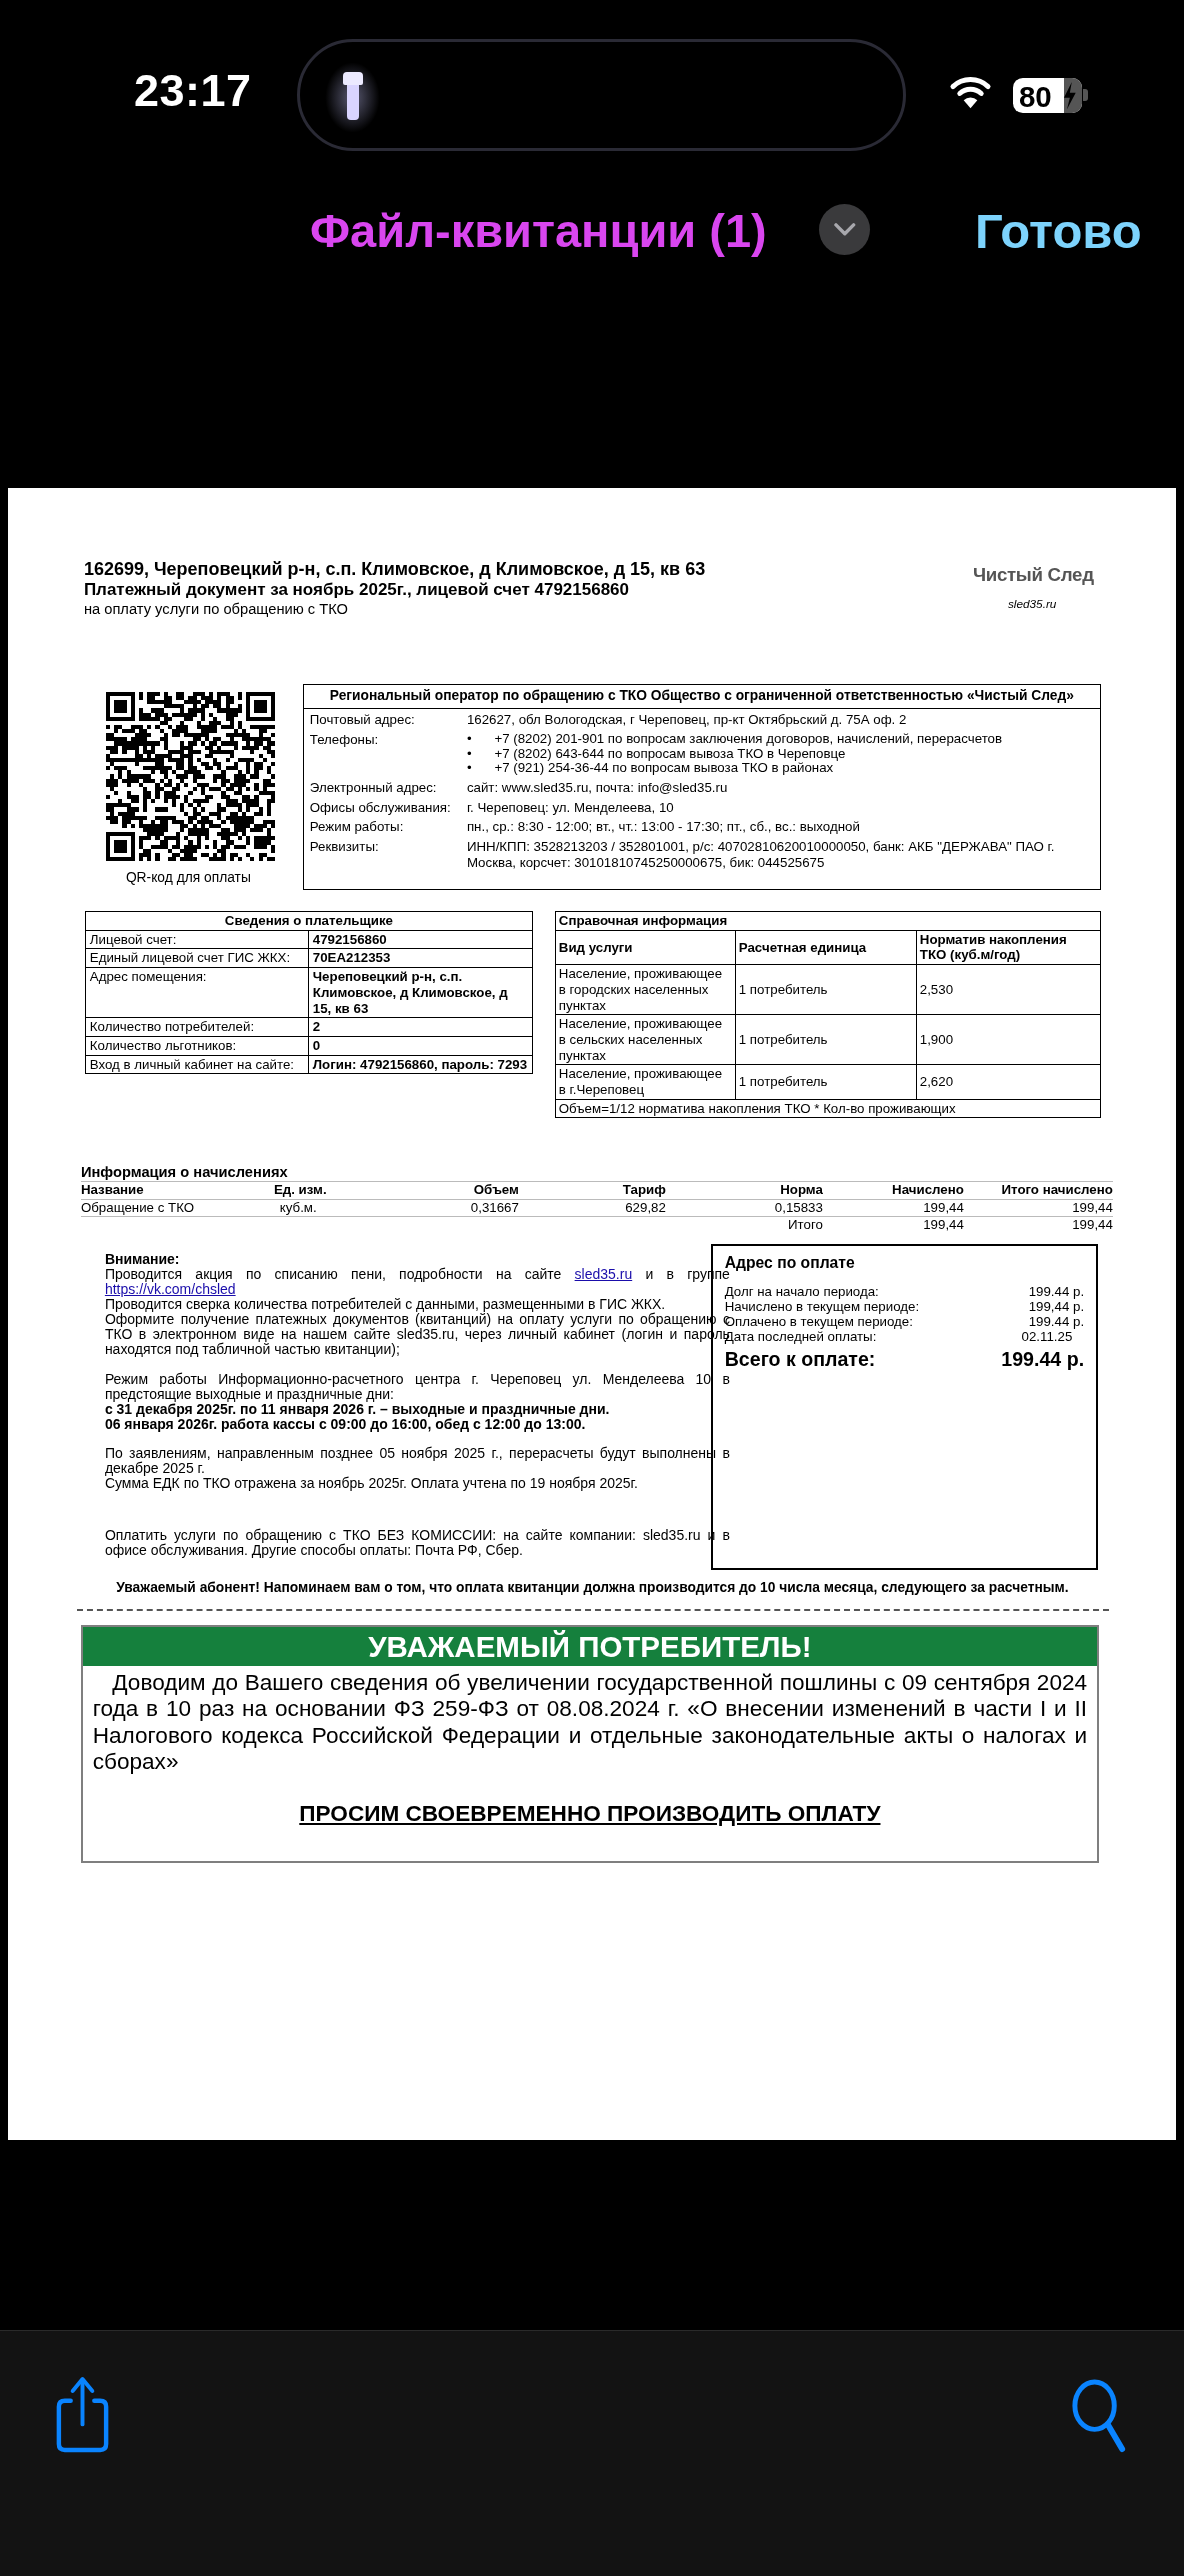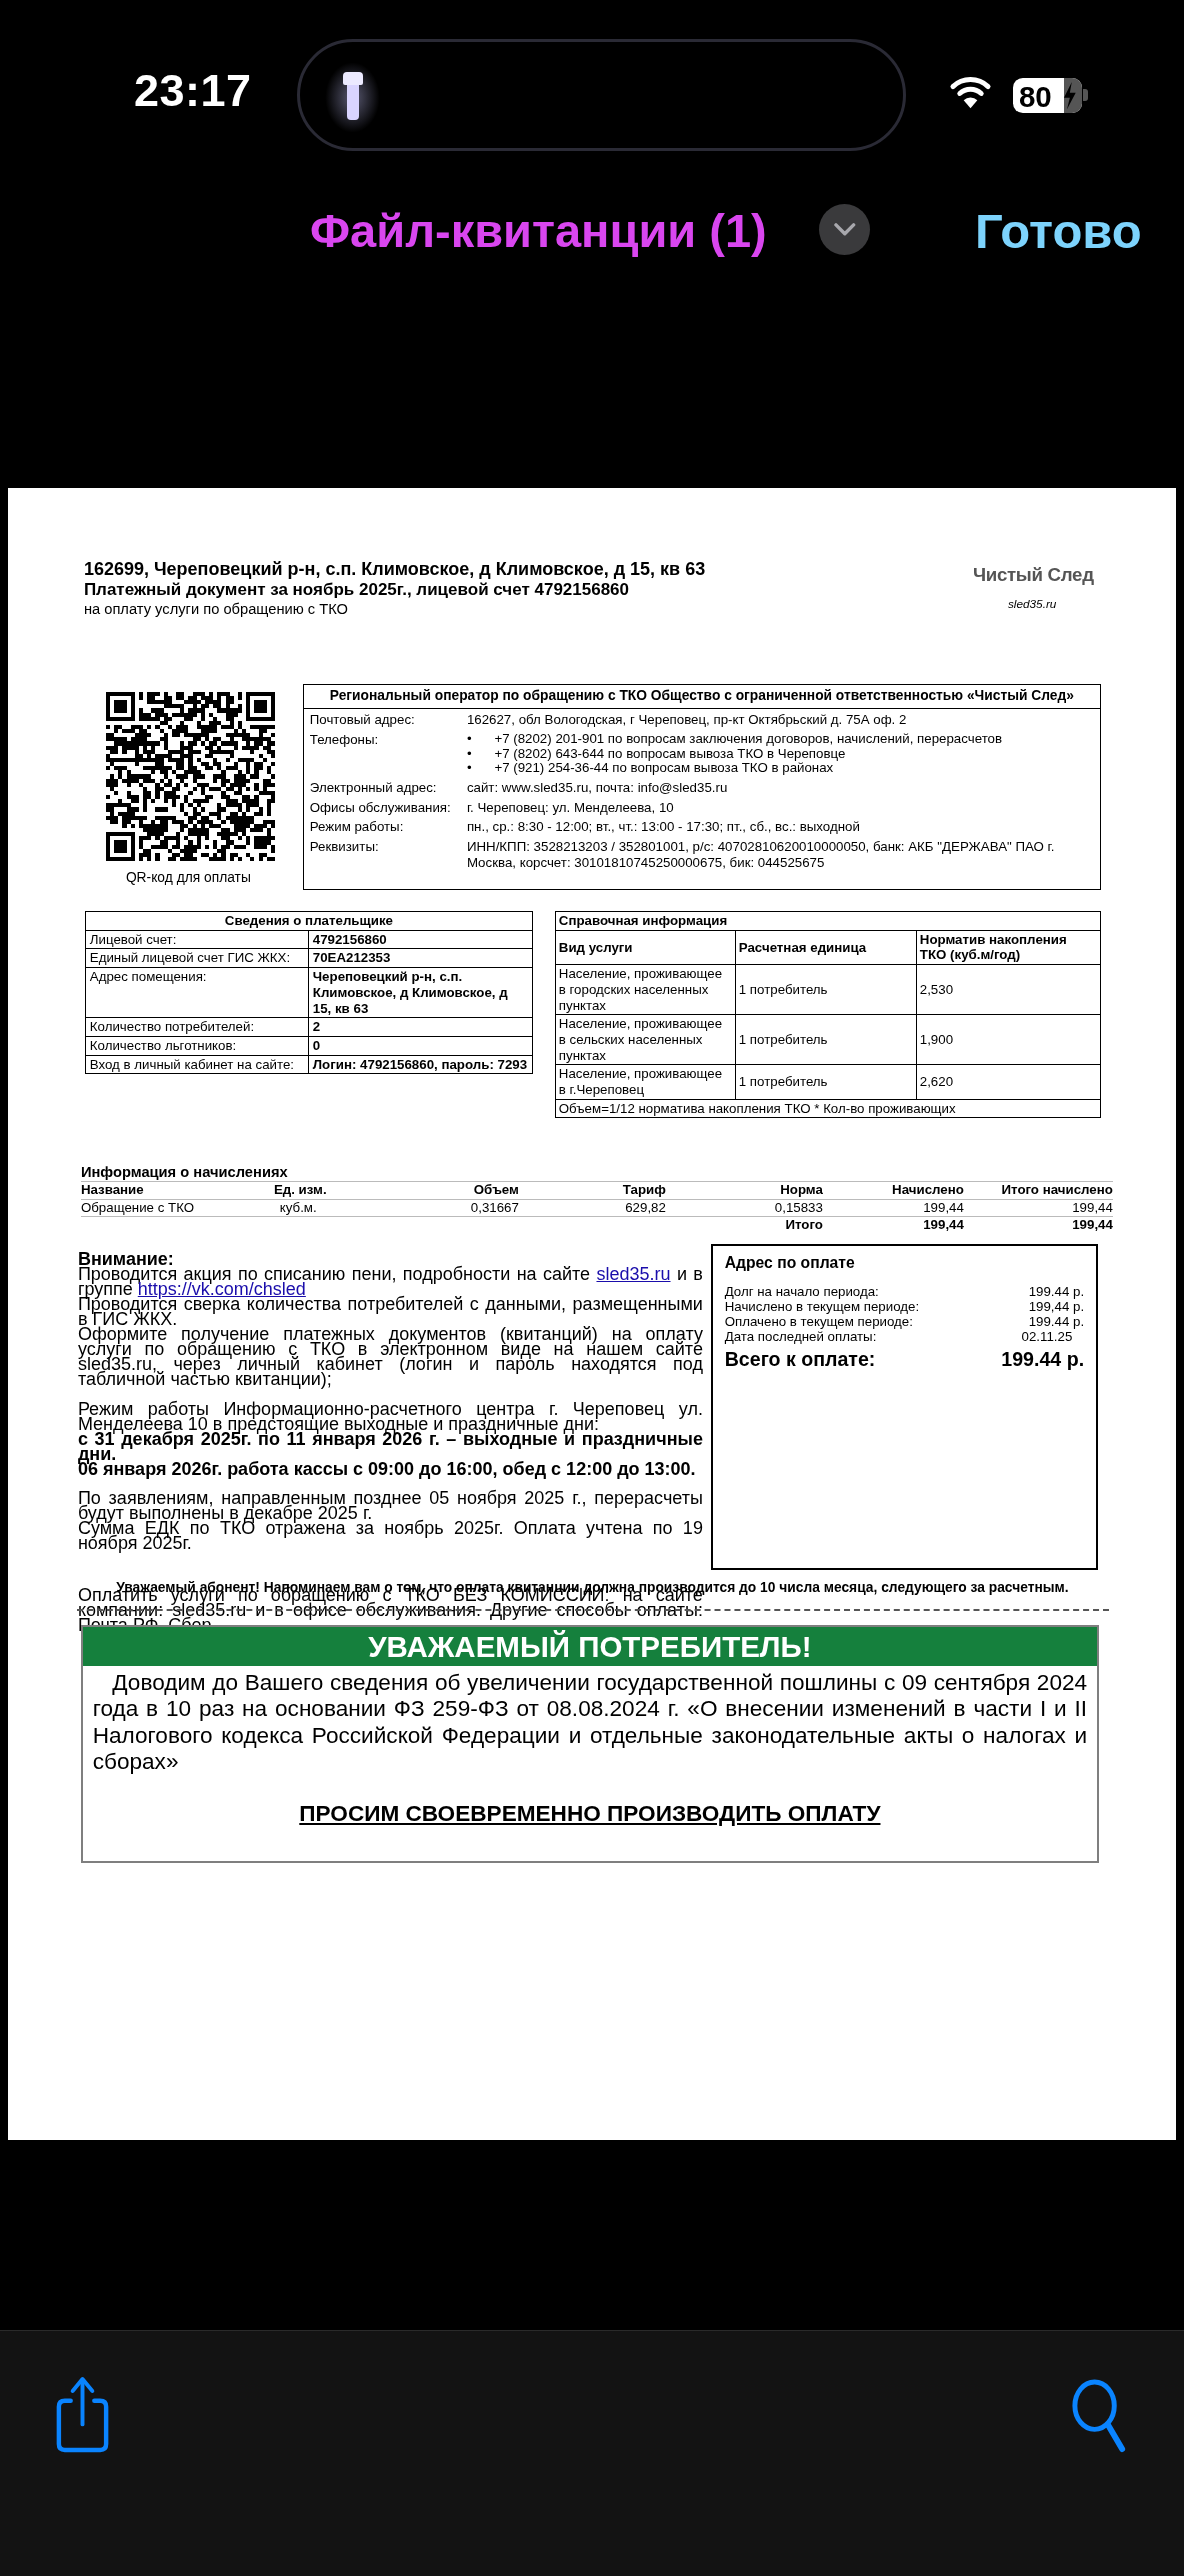--- a/index.html
+++ b/index.html
@@ -60,23 +60,23 @@
   .ref th { font-weight: 700; }
   .ref .c1 { width: 180px; }
   .ref .c2 { width: 181px; }
 
   .charges-title { position: absolute; left: 73px; top: 676px; font-size: 14.7px; font-weight: 700; }
   .charges { position: absolute; left: 73px; top: 693px; width: 1032px; font-size: 13.3px; }
   .charges th { font-weight: 700; text-align: left; padding: 1px 0; border-top: 1.5px solid #bbb; line-height: 14.7px; }
   .charges td { padding: 1px 0; line-height: 14.7px; }
   .charges .r { text-align: right; }
   .charges tr.data td { border-top: 1.5px solid #bbb; border-bottom: 1.5px solid #bbb; }
-  .charges tr.total td { font-weight: 700; }
-
-  .notes { position: absolute; left: 70px; top: 764px; width: 625px; font-size: 18px; line-height: 15px; text-align: justify; }
+  .charges tr.total td { font-weight: 400; }
+
+  .notes { position: absolute; left: 97px; top: 764px; width: 625px; font-size: 14px; line-height: 15px; text-align: justify; }
   .notes a { color: #1a0dab !important; text-decoration: underline; }
   .notes .b { font-weight: 700; }
   .notes p { margin: 0; }
 
   .paybox { position: absolute; left: 703px; top: 756px; width: 387px; height: 326px; border: 2px solid #000; padding: 7.9px 11.8px; }
   .paybox .t { font-size: 15.7px; font-weight: 700; margin-bottom: 11.8px; }
   .paybox .row { display: flex; justify-content: space-between; font-size: 13.3px; line-height: 15px; }
   .paybox .total { font-size: 19.6px; font-weight: 700; margin-top: 3.9px; line-height: 23.6px; }
 
   .reminder { position: absolute; left: 59px; top: 1092px; width: 1051px; text-align: center; font-size: 13.8px; font-weight: 700; }

